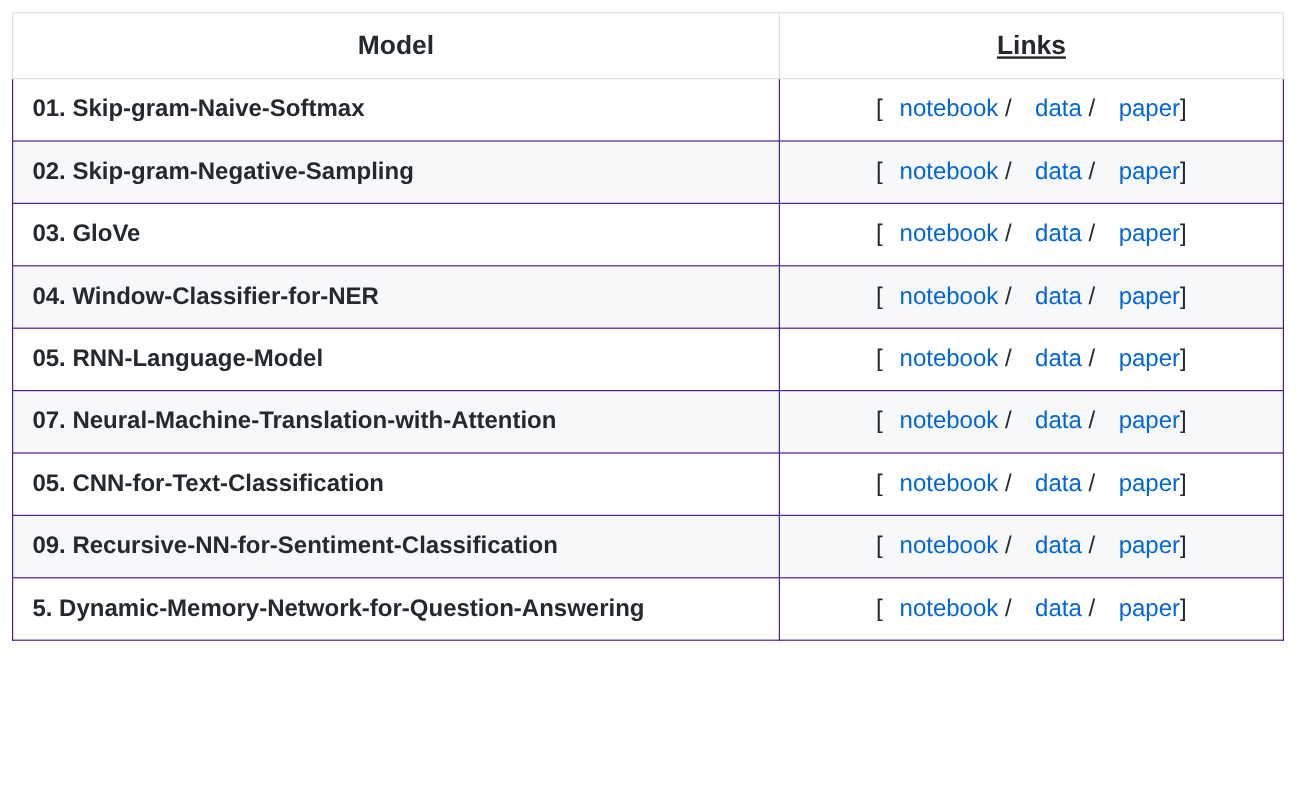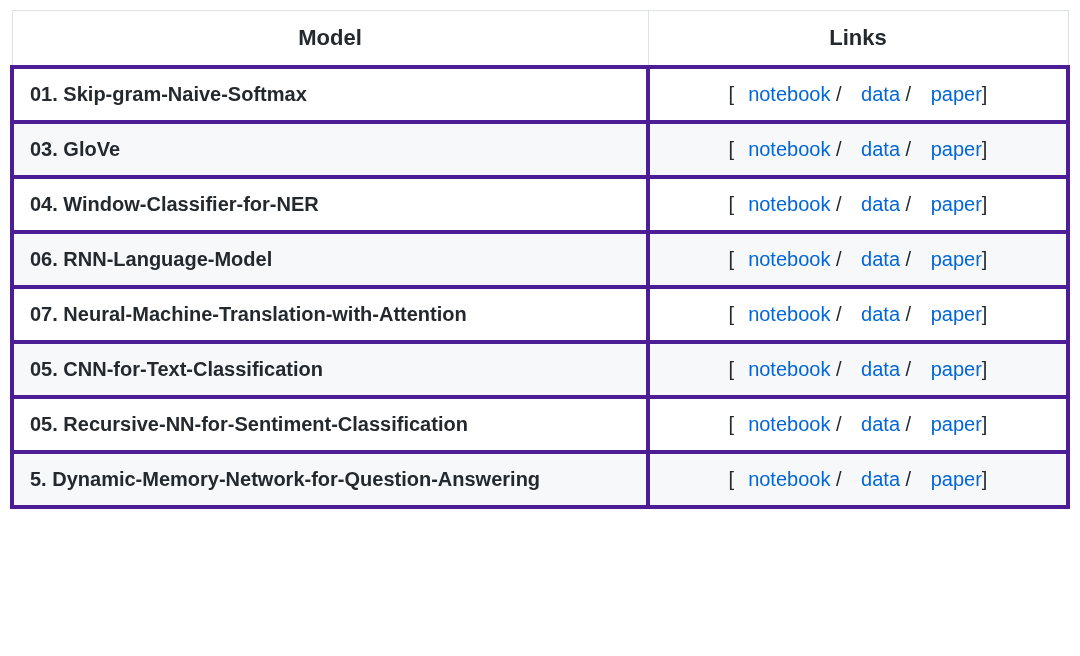--- a/index.html
+++ b/index.html
@@ -21,21 +21,21 @@
     th {
       font-weight: 600;
       font-size: 22px;
       padding: 14px 8px;
       text-align: center;
       border: 1px solid #dfe2e5;
       background: #ffffff;
     }
     td {
       padding: 14px 16px;
-      border: 4px solid #4c1d95;
+      border: 1px solid #4c1d95;
       font-size: 20px;
       vertical-align: middle;
     }
     tr:nth-child(even) td {
       background: #f6f8fa;
     }
     tr:nth-child(odd) td {
       background: #ffffff;
     }
     .model-cell {
@@ -53,59 +53,64 @@
     a.link {
       color: #0366d6;
       text-decoration: none;
       margin-left: 14px;
     }
     th.col-model {
       width: auto;
     }
     th.col-links {
       width: 420px;
+      text-decoration: underline;
     }
   </style>
 </head>
 <body>
 
 <table>
   <thead>
     <tr>
       <th class="col-model">Model</th>
       <th class="col-links">Links</th>
     </tr>
   </thead>
   <tbody id="table-body">
   <tr>
         <td class="model-cell">01. Skip-gram-Naive-Softmax</td>
         <td class="links-cell"><span class="bracket">[</span><a class="link" href="#">notebook</a><span class="sep"> / </span><a class="link" href="#">data</a><span class="sep"> / </span><a class="link" href="#">paper</a><span class="bracket">]</span></td>
       </tr>
       <tr>
+        <td class="model-cell">02. Skip-gram-Negative-Sampling</td>
+        <td class="links-cell"><span class="bracket">[</span><a class="link" href="#">notebook</a><span class="sep"> / </span><a class="link" href="#">data</a><span class="sep"> / </span><a class="link" href="#">paper</a><span class="bracket">]</span></td>
+      </tr>
+      <tr>
         <td class="model-cell">03. GloVe</td>
         <td class="links-cell"><span class="bracket">[</span><a class="link" href="#">notebook</a><span class="sep"> / </span><a class="link" href="#">data</a><span class="sep"> / </span><a class="link" href="#">paper</a><span class="bracket">]</span></td>
       </tr>
       <tr>
         <td class="model-cell">04. Window-Classifier-for-NER</td>
         <td class="links-cell"><span class="bracket">[</span><a class="link" href="#">notebook</a><span class="sep"> / </span><a class="link" href="#">data</a><span class="sep"> / </span><a class="link" href="#">paper</a><span class="bracket">]</span></td>
       </tr>
       <tr>
-        <td class="model-cell">06. RNN-Language-Model</td>
+        <td class="model-cell">05. RNN-Language-Model</td>
         <td class="links-cell"><span class="bracket">[</span><a class="link" href="#">notebook</a><span class="sep"> / </span><a class="link" href="#">data</a><span class="sep"> / </span><a class="link" href="#">paper</a><span class="bracket">]</span></td>
       </tr>
       <tr>
         <td class="model-cell">07. Neural-Machine-Translation-with-Attention</td>
         <td class="links-cell"><span class="bracket">[</span><a class="link" href="#">notebook</a><span class="sep"> / </span><a class="link" href="#">data</a><span class="sep"> / </span><a class="link" href="#">paper</a><span class="bracket">]</span></td>
       </tr>
       <tr>
         <td class="model-cell">05. CNN-for-Text-Classification</td>
         <td class="links-cell"><span class="bracket">[</span><a class="link" href="#">notebook</a><span class="sep"> / </span><a class="link" href="#">data</a><span class="sep"> / </span><a class="link" href="#">paper</a><span class="bracket">]</span></td>
       </tr>
       <tr>
-        <td class="model-cell">05. Recursive-NN-for-Sentiment-Classification</td>
+        <td class="model-cell">09. Recursive-NN-for-Sentiment-Classification</td>
         <td class="links-cell"><span class="bracket">[</span><a class="link" href="#">notebook</a><span class="sep"> / </span><a class="link" href="#">data</a><span class="sep"> / </span><a class="link" href="#">paper</a><span class="bracket">]</span></td>
       </tr>
       <tr>
         <td class="model-cell">5. Dynamic-Memory-Network-for-Question-Answering</td>
         <td class="links-cell"><span class="bracket">[</span><a class="link" href="#">notebook</a><span class="sep"> / </span><a class="link" href="#">data</a><span class="sep"> / </span><a class="link" href="#">paper</a><span class="bracket">]</span></td>
       </tr>
     </tbody>
 </table>
 
 </body></html>

